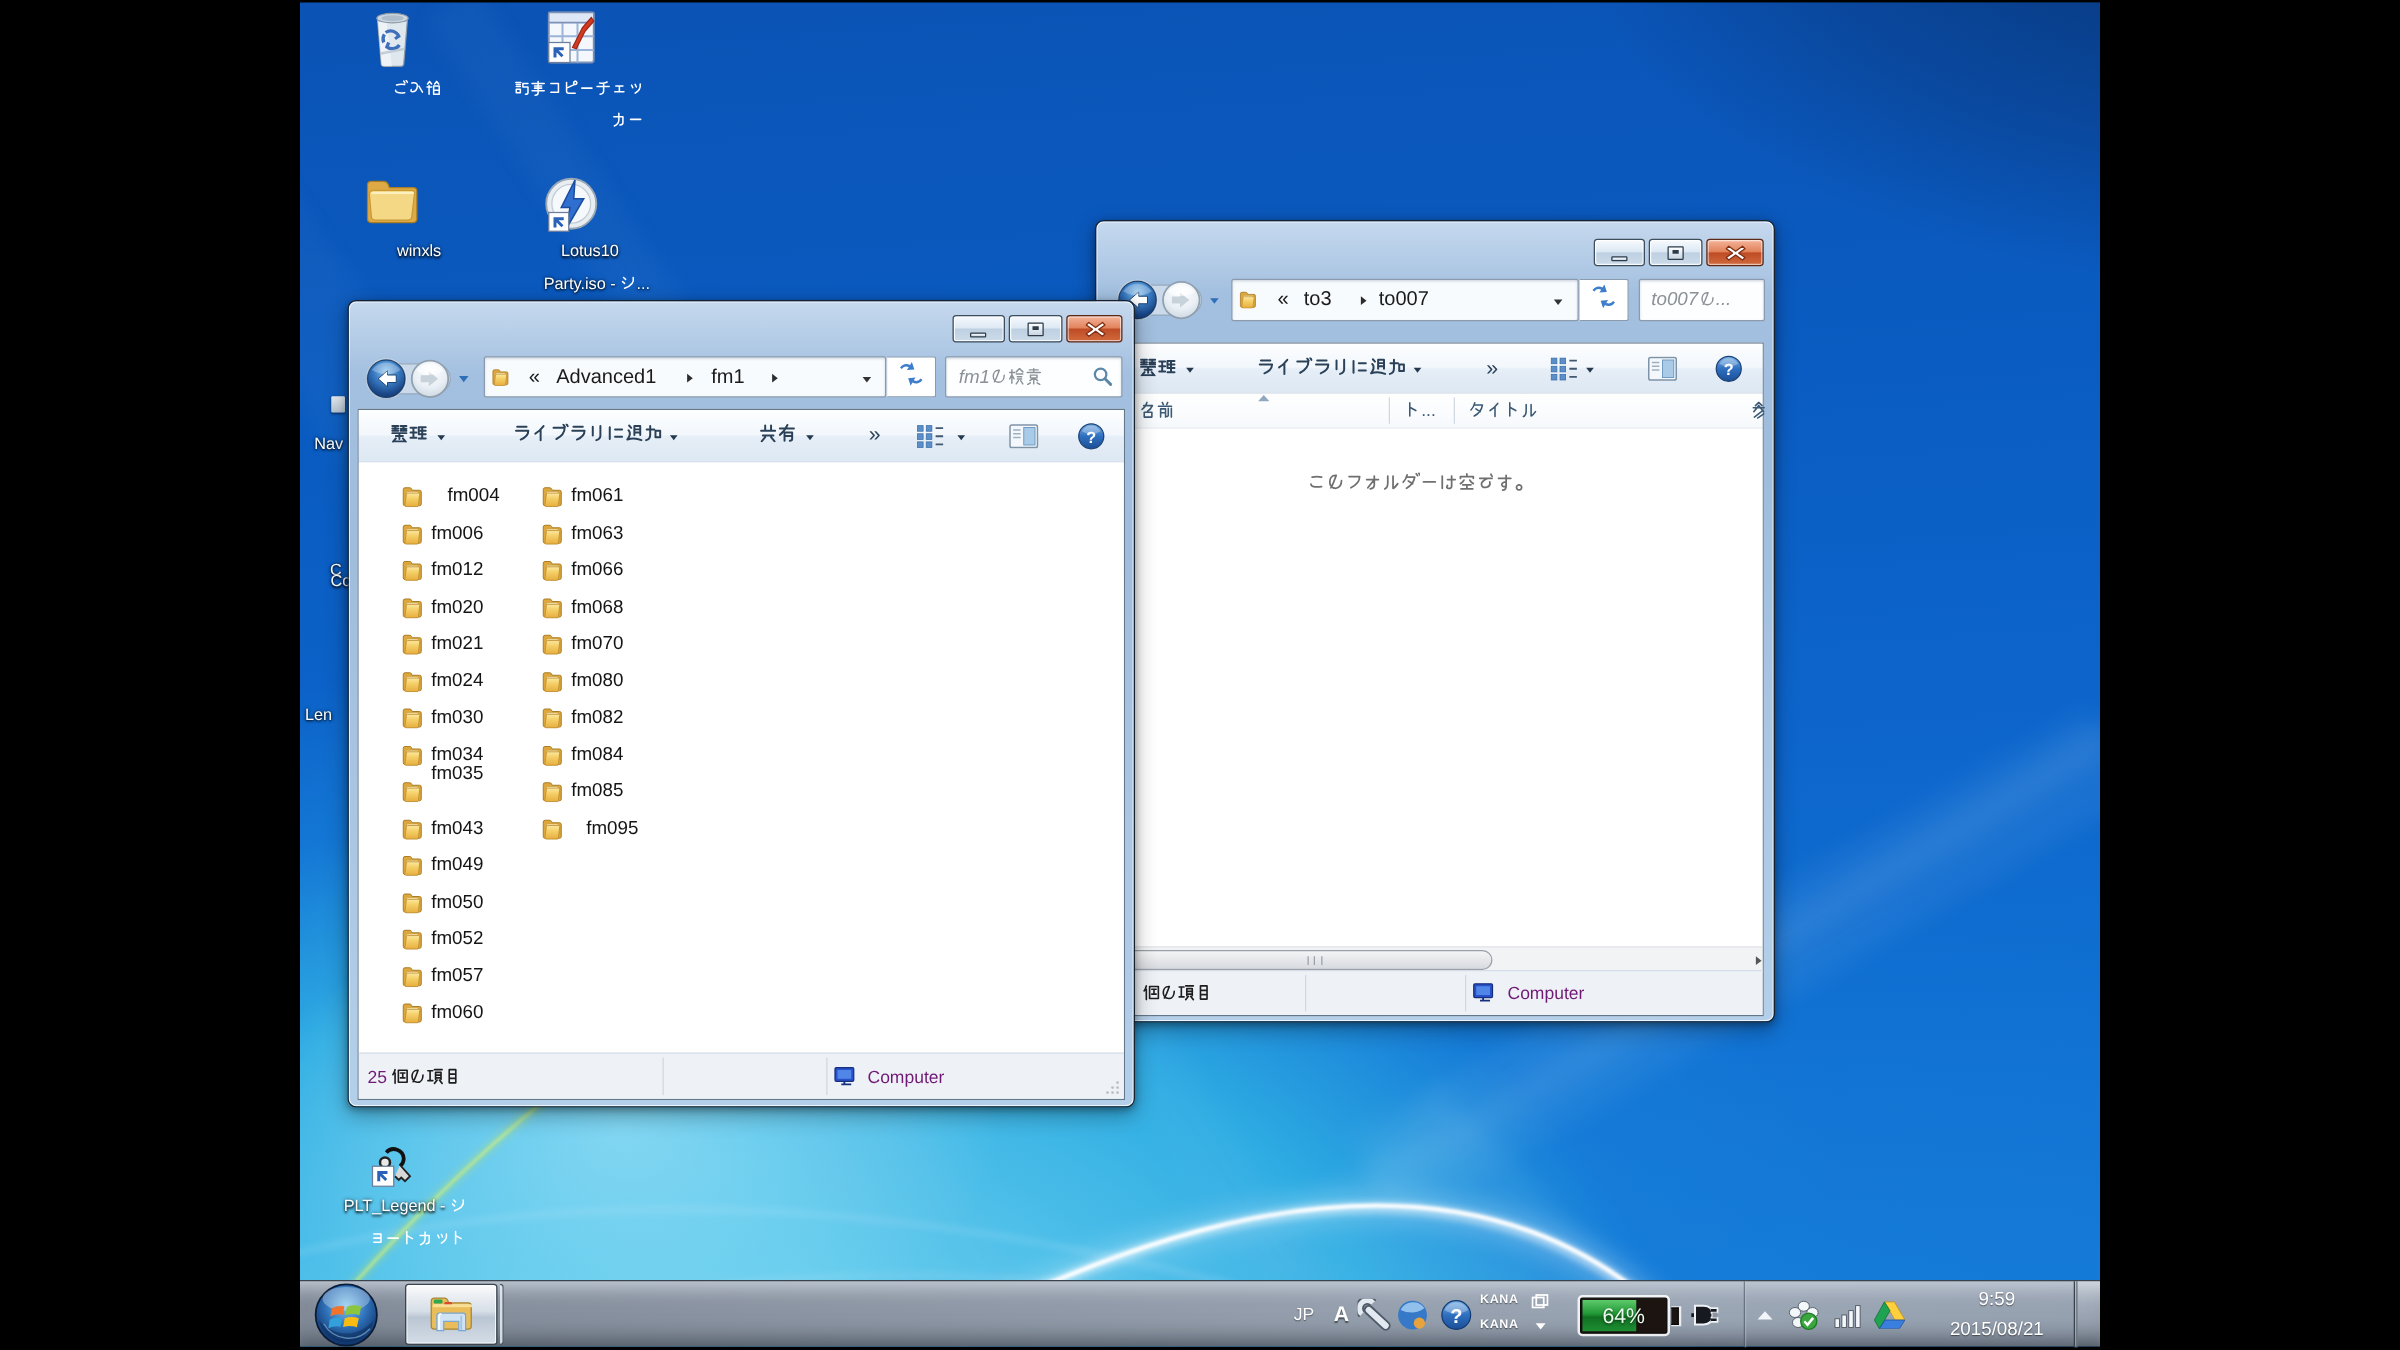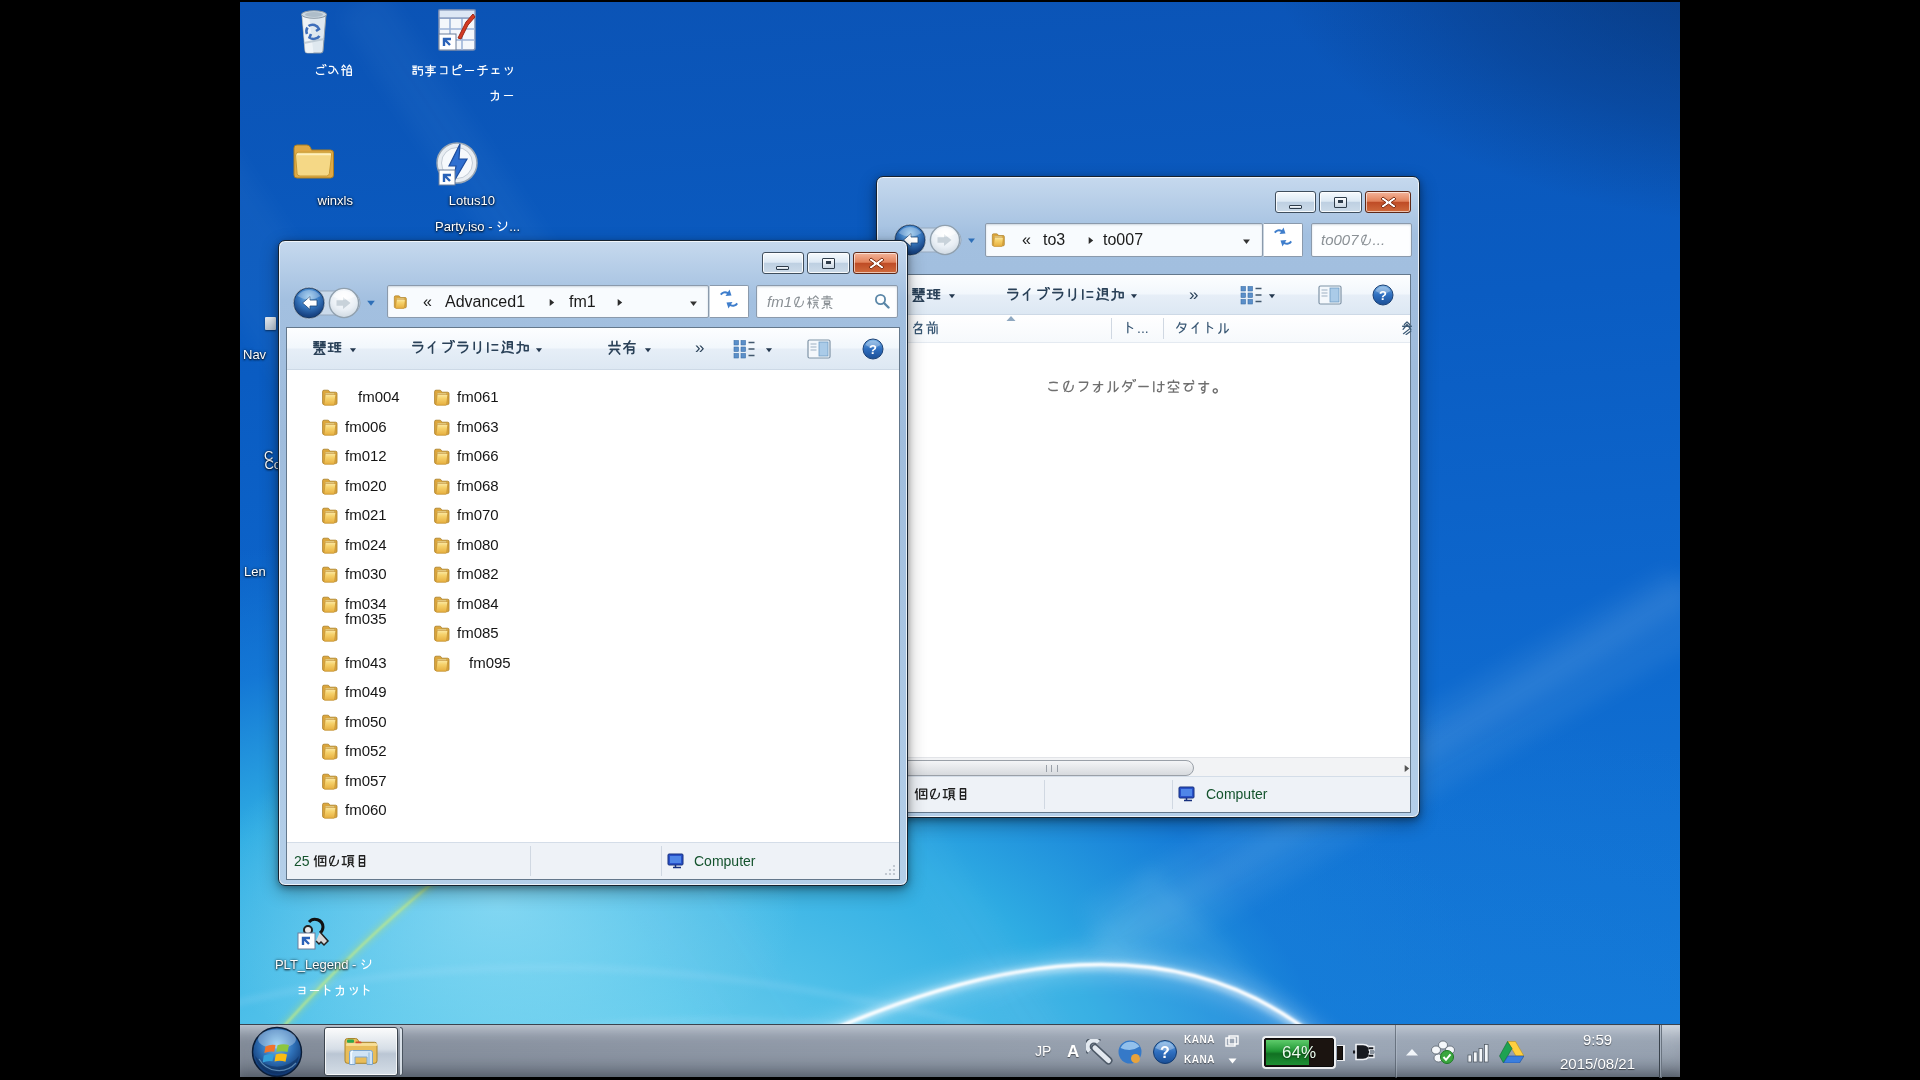--- a/index.html
+++ b/index.html
@@ -103,21 +103,21 @@
  <circle cx="22" cy="23" r="15.5" fill="#f6f9fc" stroke="#c3ccd6" stroke-width="1"></circle>
  <path d="M25 4 L14 26 h7 L18 43 L32 19 h-8 z" fill="#2f6fd0" stroke="#1b4c9e" stroke-width="1.2"></path>
  <rect x="4" y="30" width="16" height="15" fill="#fff" stroke="#6b7e9c" stroke-width="1"></rect>
  <path d="M9 42 L9 35 L16 35 M9 35 L15 41" fill="none" stroke="#2a62b8" stroke-width="2.4"></path>
 </svg>
 <div class="lbl" style="left:175px;top:188px;width:80px">Lotus10</div>
 <div class="lbl" style="left:150px;top:214px;width:130px">Party.iso - <svg style="width:13px;height:13px;vertical-align:-2px" viewBox="0 0 16 16">
         <path d="M3.5 2.5 l2 1.8 M2.5 6.5 l2 1.8 M13 2.5 q1.5 7 -8.5 10.5" fill="none" stroke="#fff" stroke-width="1.5" stroke-linecap="round" stroke-linejoin="round"></path>
       </svg>...</div>
 
-<div class="lbl" style="left:3px;top:342px;width:40px;text-align:left">Nav</div>
+<div class="lbl" style="left:3px;top:342px;width:40px;text-align:center">Nav</div>
 <div class="abs" style="left:25px;top:317px;width:11px;height:13px;background:linear-gradient(180deg,#e8eef4,#b9c6d4);border-radius:1px;box-shadow:0 1px 2px rgba(0,0,0,.5)"></div>
 <div class="lbl" style="left:24px;top:443px;width:20px;text-align:left">C</div>
 <div class="lbl" style="left:11px;top:452px;width:30px;text-align:right">Co</div>
 <div class="lbl" style="left:4px;top:559px;width:40px;text-align:left">Len</div>
 
 <svg class="abs" style="left:55px;top:916px" width="38" height="42" viewBox="0 0 38 42">
  <path d="M14 6 a8 8 0 0 1 14 5 a8 8 0 0 1 -3 6" fill="none" stroke="#111" stroke-width="3"></path>
  <circle cx="13" cy="14" r="4" fill="#e8e8e8" stroke="#222" stroke-width="2"></circle>
  <path d="M25 16 l8 9 l-4 4 l-3 -3 l-2 2 l-3 -3" fill="#d8d8d8" stroke="#222" stroke-width="1.5"></path>
  <rect x="3" y="17" width="17" height="16" fill="#fff" stroke="#6b7e9c" stroke-width="1"></rect>
@@ -183,21 +183,21 @@
  border:1px solid #5e2817;box-shadow:inset 0 0 0 1px rgba(255,255,255,.6)}
 .abar{position:absolute;background:#f8fbfe;border:1px solid #8b9aac;border-radius:2px;
  box-shadow:inset 0 1px 2px rgba(120,140,160,.35)}
 .sbox{position:absolute;background:#fdfeff;border:1px solid #8b9aac;border-radius:2px;
  box-shadow:inset 0 1px 2px rgba(120,140,160,.35);color:#8b9196;font-style:italic;font-size:15px}
 .tbar{position:absolute;left:0;right:0;top:0;height:42px;
  background:linear-gradient(180deg,#fdfeff 0%,#f2f7fc 48%,#e6eef7 52%,#dde8f3 100%);
  border-bottom:1px solid #cdd9e6;color:#2a4158;font-size:15px}
 .ti{position:absolute;top:0;line-height:40px;white-space:nowrap}
 .stat{position:absolute;left:0;right:0;bottom:0;background:#eef2f7;border-top:1px solid #d4dde8;
- font-size:14px;color:#14532d}
+ font-size:14px;color:#701a75}
 .fitem{position:absolute;font-size:15px;color:#151515;line-height:20px;white-space:nowrap}
 .sep{position:absolute;top:3px;bottom:3px;width:1px;background:#d0d8e2}
 </style>
 <div class="win" style="left:636px;top:176px;width:544px;height:642px;z-index:5">
       <div class="cap" style="left:398px;top:14px;width:41px">
         <div class="abs" style="left:13px;top:13px;width:13px;height:4px;background:linear-gradient(180deg,#fdfeff,#c9d6e2);border:1px solid #2e3c4a;border-radius:1px"></div>
       </div>
       <div class="cap" style="left:442px;top:14px;width:43px">
         <div class="abs" style="left:14px;top:4.5px;width:13px;height:11px;background:linear-gradient(180deg,#fdfeff,#c9d6e2);border:1.6px solid #2e3c4a;border-radius:1px">
           <div class="abs" style="left:2.5px;top:2px;width:5px;height:3.5px;background:#2e3c4a"></div>

